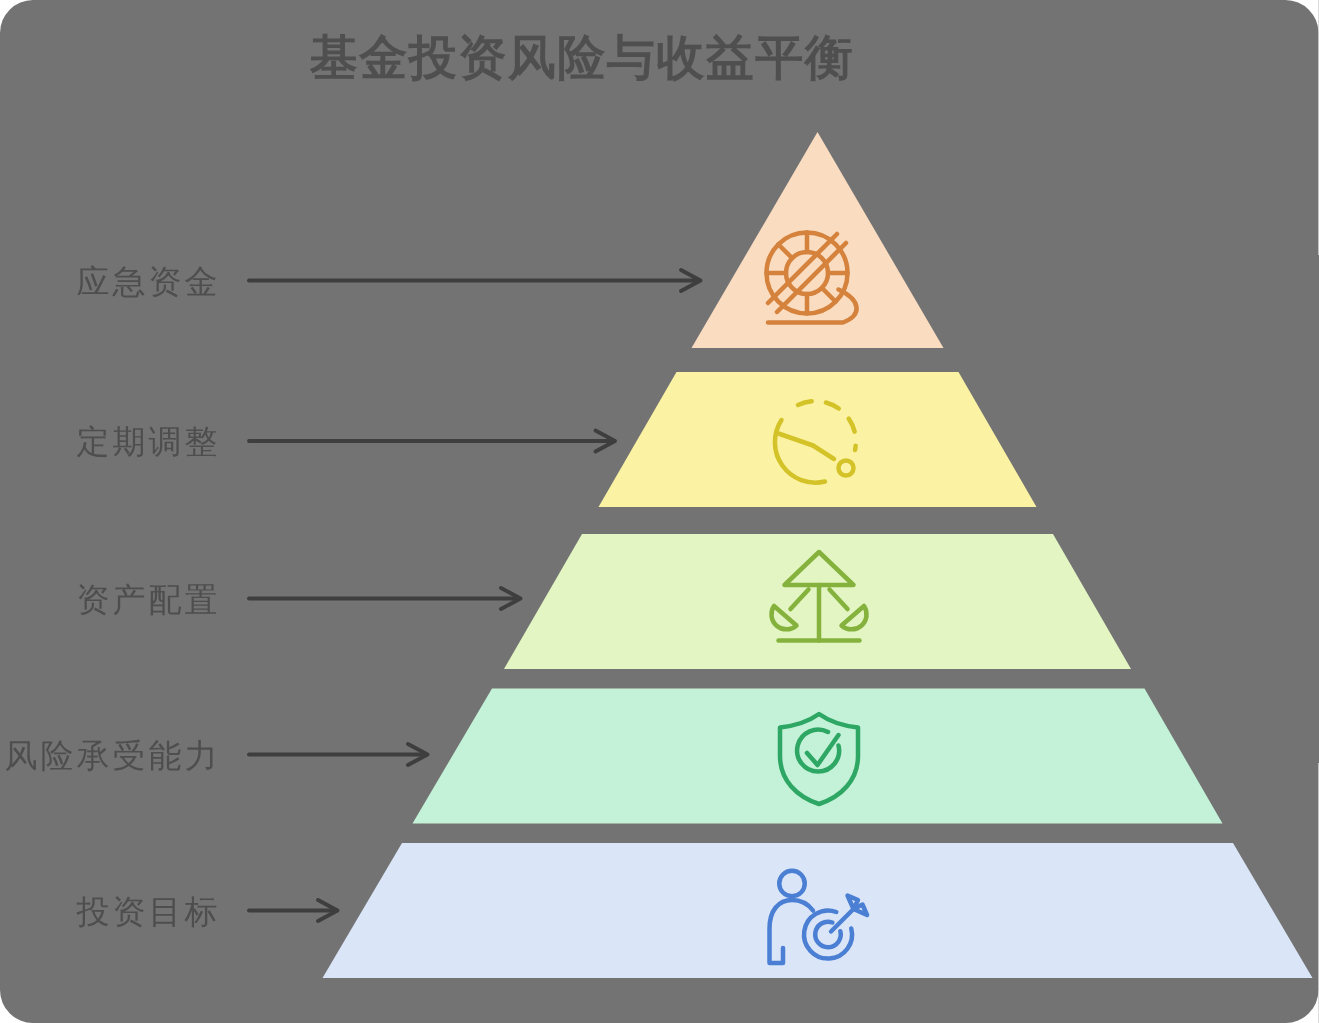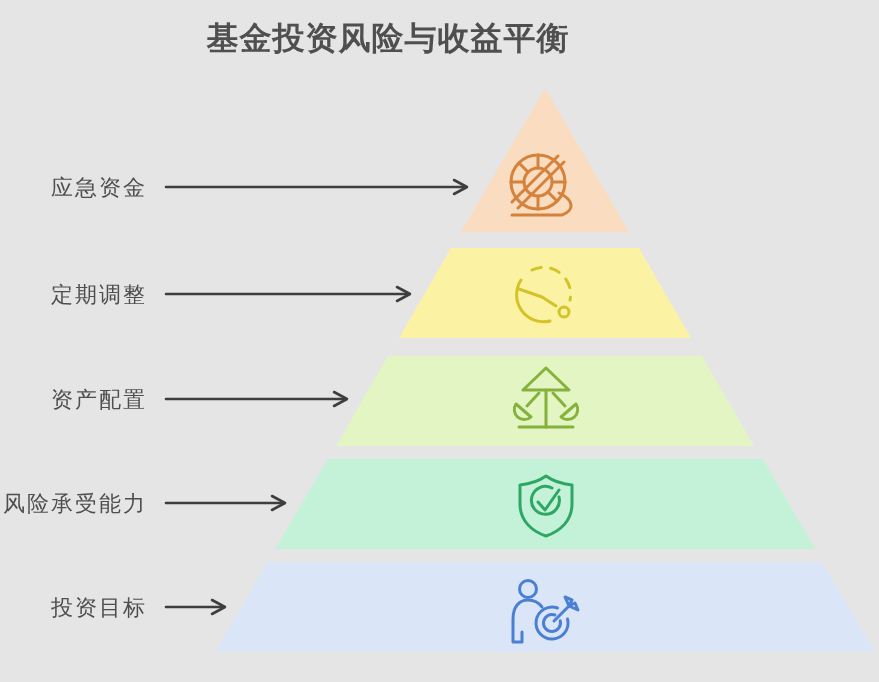--- a/index.html
+++ b/index.html
@@ -1,21 +1,22 @@
 <!DOCTYPE html>
 <html><head>
 <meta charset="utf-8">
 <style>
   html,body{margin:0;padding:0;background:#ffffff;}
   .stage{
     position:relative;
     width:879px;height:682px;
-    background:#e5e5e5;
+    background:#737373;
     overflow:hidden;
     font-family:"Liberation Serif","DejaVu Serif",serif;
+    border-radius:22px;
   }
   svg{position:absolute;left:0;top:0;}
   text{font-family:"Liberation Serif","DejaVu Serif",serif;}
   .title-text{font-size:32px;font-weight:700;letter-spacing:1px;}
   .row-label{font-size:22px;letter-spacing:2px;}
   .icon{fill:none;stroke-width:3;stroke-linecap:round;stroke-linejoin:round;}
   .arrow{fill:none;stroke-width:2.6;stroke-linecap:round;stroke-linejoin:round;}
 </style>
 </head>
 <body>

